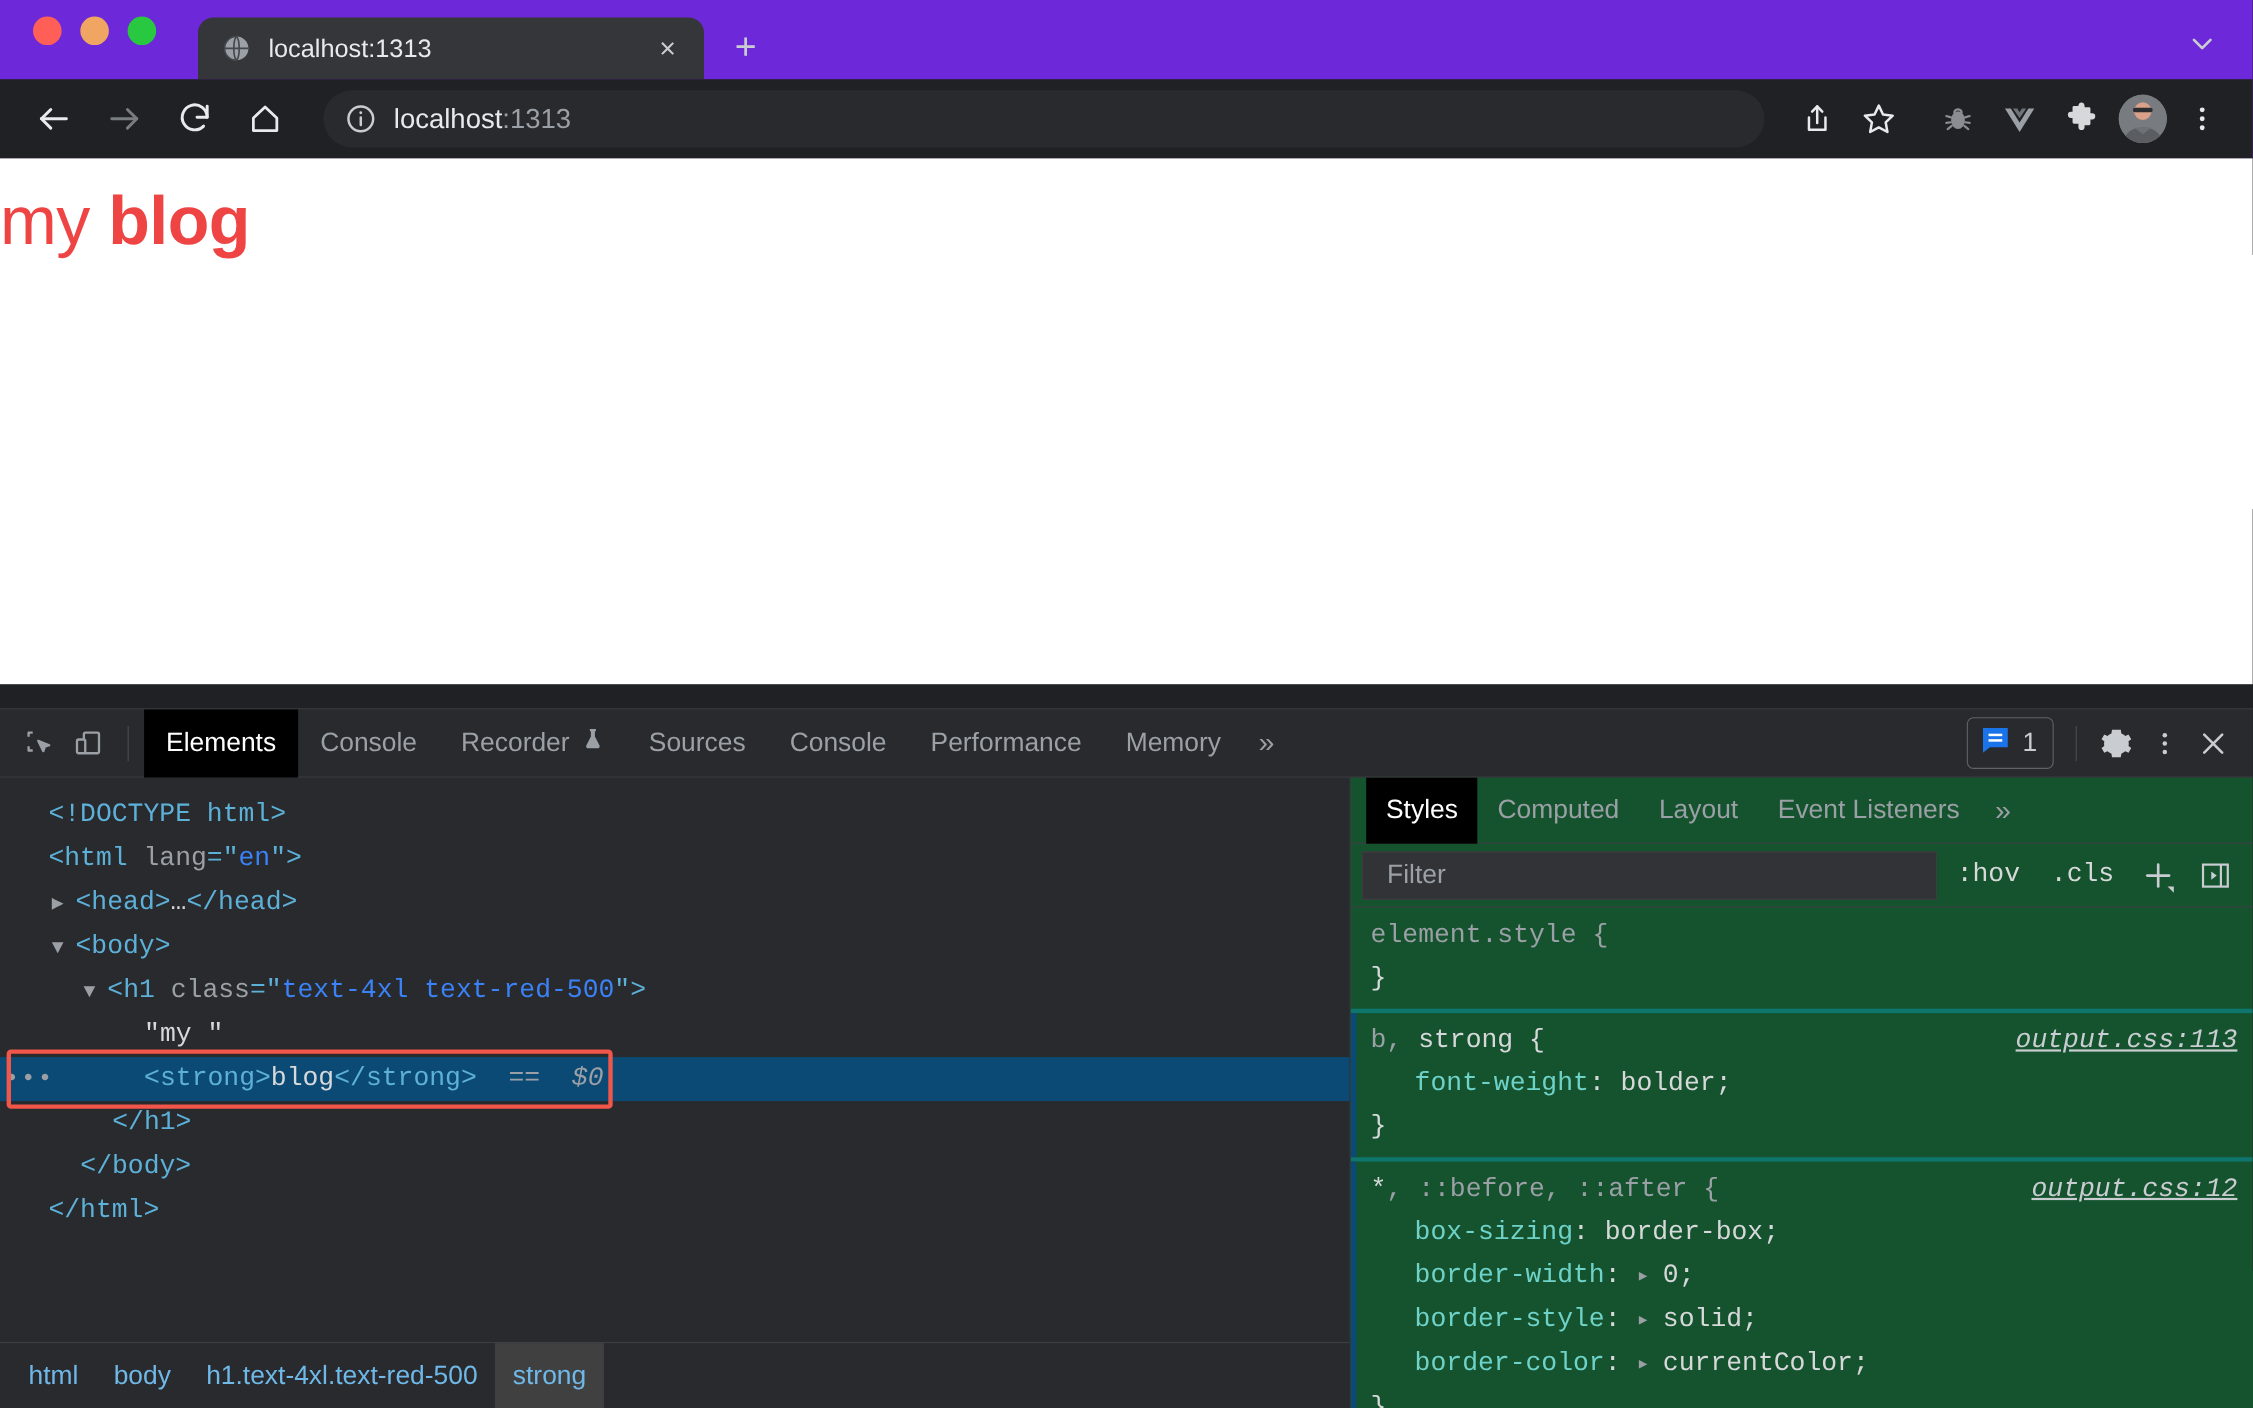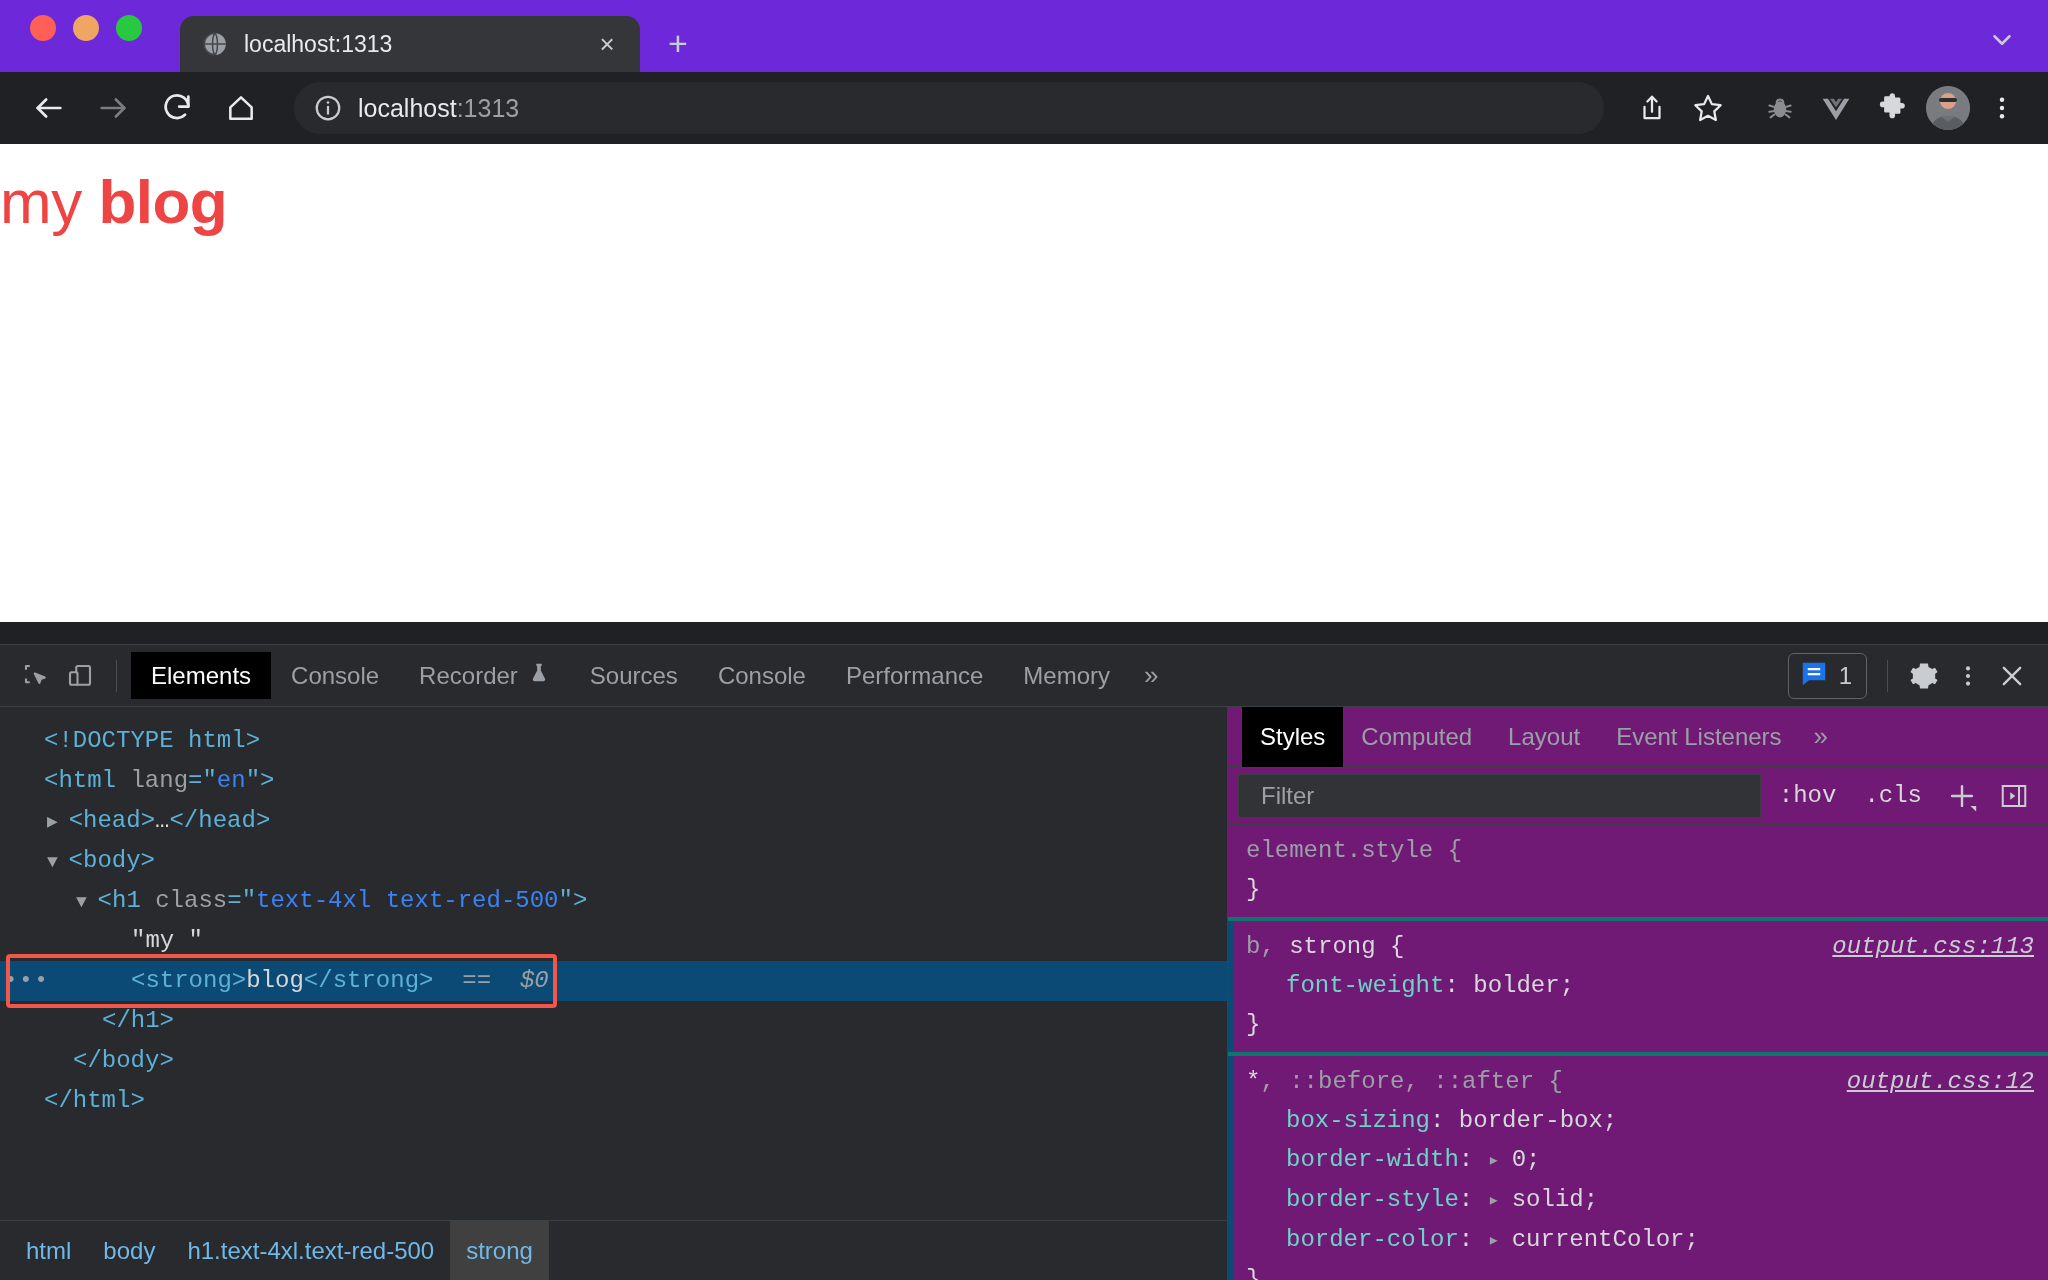--- a/index.html
+++ b/index.html
@@ -153,21 +153,21 @@
     border-bottom: 1px solid #3c4043;
     padding-left: 14px;
   }
   .dt-icon-btn {
     width: 44px; height: 44px; flex: 0 0 44px;
     display: flex; align-items: center; justify-content: center;
     color: #9aa0a6; border-radius: 4px;
   }
   .dt-vsep { width: 1px; height: 32px; background: #4a4d51; margin: 0 14px; flex: 0 0 1px; }
   .dt-tab {
-    height: 47px;
+    height: 62px;
     display: flex; align-items: center; gap: 10px;
     padding: 0 20px;
     font-size: 24px; color: #9aa0a6;
     white-space: nowrap;
   }
   .dt-tab.active { background: #000000; color: #ffffff; }
   .dt-tabbar-spacer { flex: 1 1 auto; }
   .issues-badge {
     display: flex; align-items: center; gap: 10px;
     border: 1px solid #5f6368;
@@ -235,21 +235,21 @@
     padding: 0 16px; height: 60px;
     display: flex; align-items: center;
     white-space: nowrap;
   }
   .crumb.active { background: #404040; }
 
   
   .styles-pane {
     flex: 1 1 auto;
     display: flex; flex-direction: column;
-    background: #701a75;
+    background: #14532d;
     min-width: 0;
   }
   .styles-tabbar {
     height: 60px; flex: 0 0 60px;
     display: flex; align-items: center;
     border-bottom: 1px solid #3c4043;
     padding-left: 14px;
   }
   .st-tab {
     height: 60px; display: flex; align-items: center;

